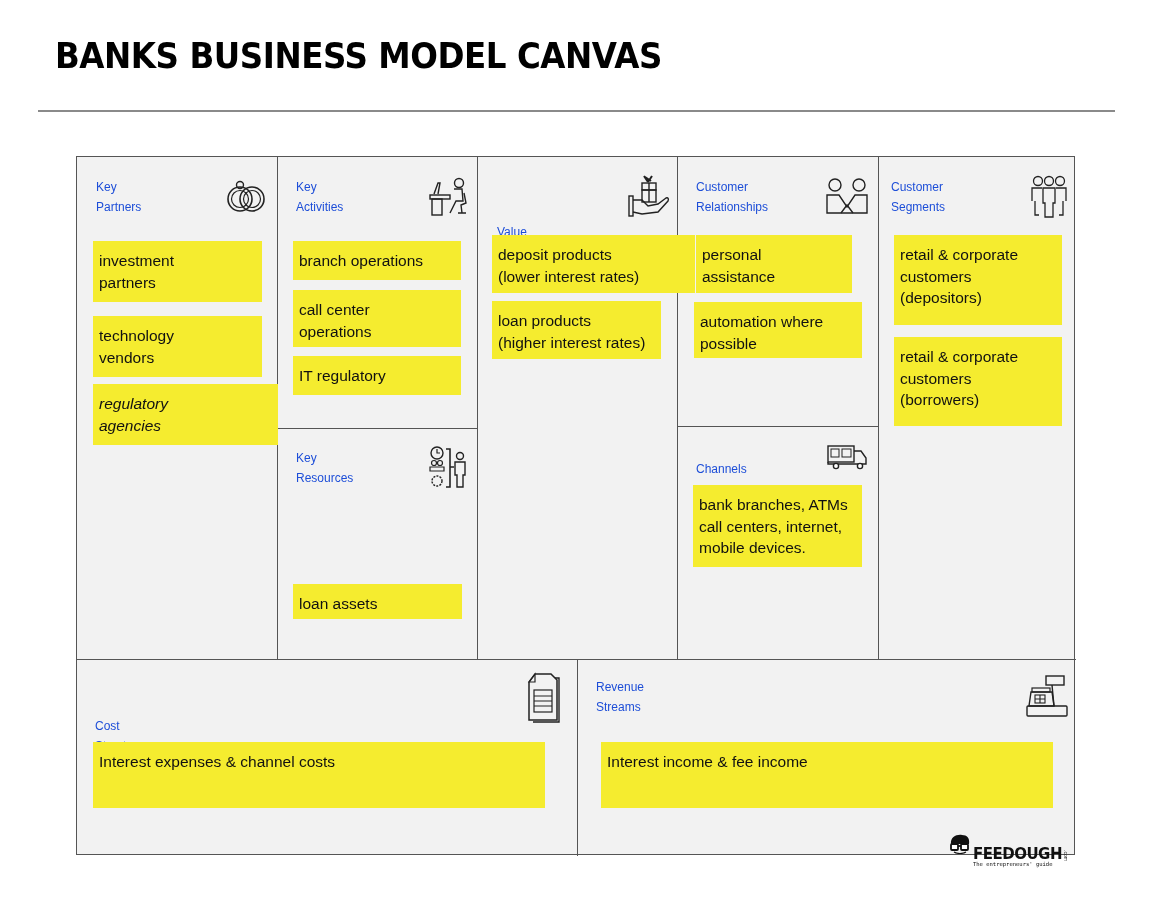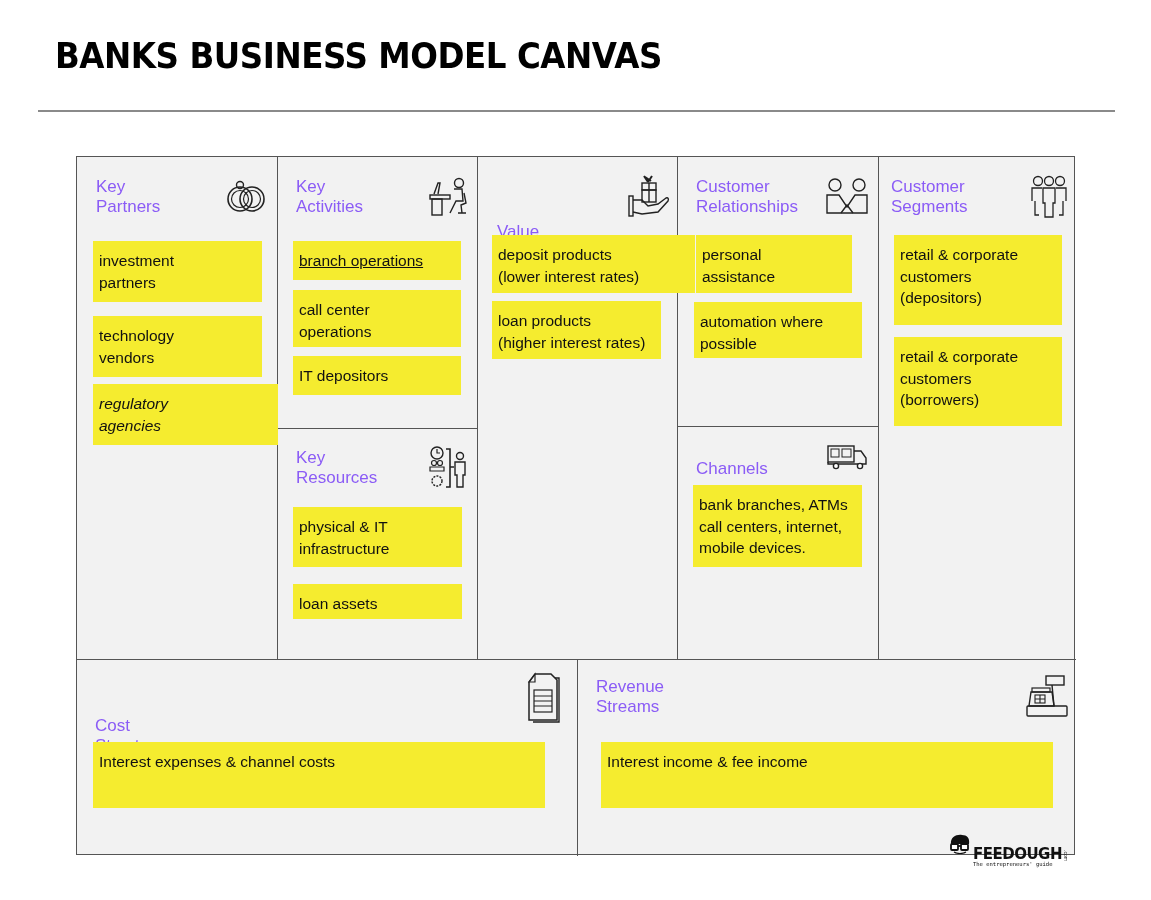--- a/index.html
+++ b/index.html
@@ -6,21 +6,21 @@
   body { width:1151px; height:900px; position:relative; overflow:hidden;
          font-family:"Liberation Sans", sans-serif; color:#111; }
   .title { position:absolute; left:55px; top:36px; font-family:"DejaVu Sans", sans-serif;
            font-weight:bold; font-size:35px; letter-spacing:-0.5px; color:#000; transform:scaleX(0.93); transform-origin:left top; }
   .rule { position:absolute; left:38px; top:110px; width:1077px; height:2px; background:#8a8a8a; }
   .canvas { position:absolute; left:76px; top:156px; width:999px; height:699px; background:#f2f2f2;
             border:1px solid #555; box-sizing:border-box; }
   .cell { position:absolute; box-sizing:border-box; }
   .vline { position:absolute; width:1px; background:#555; }
   .hline { position:absolute; height:1px; background:#555; }
-  .head { position:absolute; font-size:17px; line-height:20px; color:#8b5cf6; }
+  .head { position:absolute; font-size:12px; line-height:20px; color:#1d4ed8; }
   .icon { position:absolute; }
   .note { position:absolute; background:#f5ec2f; font-size:15.5px; line-height:21.5px; padding:9px 6px;
           box-sizing:border-box; color:#111; white-space:pre-line; }
   .logo { position:absolute; left:949px; top:820px; display:flex; align-items:center; }
   .logo-text { font-family:"DejaVu Sans", sans-serif; font-weight:bold; font-size:15px; letter-spacing:-0.5px; line-height:14px;margin-top:27px; }
   .logo-sub { font-family:"DejaVu Sans Mono", monospace; font-size:5.5px; line-height:6px; }
 </style>
 </head>
 <body>
 
@@ -60,42 +60,40 @@
     <div class="head" style="left:18px;top:20px;white-space:pre-line;">Key
 Activities</div>
     <svg class="icon" style="left:150px;top:20px;" width="42" height="40" viewBox="0 0 42 40">
       <rect x="2" y="18" width="20" height="4" fill="none" stroke="#222" stroke-width="1.4"></rect>
       <rect x="4" y="22" width="10" height="16" fill="none" stroke="#222" stroke-width="1.4"></rect>
       <path d="M6 17 L10 6 L12 6 L10 17" fill="none" stroke="#222" stroke-width="1.4"></path>
       <circle cx="31" cy="6" r="4.5" fill="none" stroke="#222" stroke-width="1.4"></circle>
       <path d="M26 12 L34 12 L35 24 L28 24 L22 36" fill="none" stroke="#222" stroke-width="1.4"></path>
       <path d="M36 16 L38 26 L33 28 L34 36 M30 36 L38 36" fill="none" stroke="#222" stroke-width="1.4"></path>
     </svg>
-    <div class="note" style="left:15px;top:84px;width:168px;height:39px;text-decoration:underline;">branch operations</div>
+    <div class="note" style="left:15px;top:84px;width:168px;height:39px;">branch operations</div>
     <div class="note" style="left:15px;top:133px;width:168px;height:57px;">call center
 operations</div>
-    <div class="note" style="left:15px;top:199px;width:168px;height:39px;">IT depositors</div>
+    <div class="note" style="left:15px;top:199px;width:168px;height:39px;">IT regulatory</div>
   </div>
 
   <div class="cell" style="left:201px;top:272px;width:199px;height:230px;">
     <div class="head" style="left:18px;top:19px;white-space:pre-line;">Key
 Resources</div>
     <svg class="icon" style="left:149px;top:16px;" width="42" height="46" viewBox="0 0 42 46">
       <circle cx="10" cy="8" r="6" fill="none" stroke="#222" stroke-width="1.4"></circle>
       <path d="M10 4 L10 8 L13 8" fill="none" stroke="#222" stroke-width="1.2"></path>
       <circle cx="7" cy="18" r="2.5" fill="none" stroke="#222" stroke-width="1.2"></circle>
       <circle cx="13" cy="18" r="2.5" fill="none" stroke="#222" stroke-width="1.2"></circle>
       <path d="M3 26 L17 26 L17 22 L3 22 Z" fill="none" stroke="#222" stroke-width="1.2"></path>
       <circle cx="10" cy="36" r="5" fill="none" stroke="#222" stroke-width="1.4" stroke-dasharray="2 1.2"></circle>
       <path d="M19 4 L23 4 L23 42 L19 42 M23 22 L27 22" fill="none" stroke="#222" stroke-width="1.6"></path>
       <circle cx="33" cy="11" r="3.5" fill="none" stroke="#222" stroke-width="1.4"></circle>
       <path d="M28 17 L38 17 L38 30 L36 30 L36 42 L30 42 L30 30 L28 30 Z" fill="none" stroke="#222" stroke-width="1.4"></path>
     </svg>
-    <div class="note" style="left:15px;top:78px;width:169px;height:60px;">physical &amp; IT
-infrastructure</div>
     <div class="note" style="left:15px;top:155px;width:169px;height:35px;">loan assets</div>
   </div>
 
   <div class="cell" style="left:401px;top:0;width:199px;height:502px;">
     <div class="head" style="left:19px;top:28px;white-space:pre-line;margin-top:37px;">Value
 Proposition</div>
     <svg class="icon" style="left:150px;top:17px;" width="42" height="44" viewBox="0 0 42 44">
       <path d="M20 8 L16 2 M20 8 L24 2 M17 3 L23 7" stroke="#222" stroke-width="2" fill="none"></path>
       <rect x="14" y="9" width="14" height="7" fill="none" stroke="#222" stroke-width="1.4"></rect>
       <rect x="14" y="16" width="14" height="12" fill="none" stroke="#222" stroke-width="1.4"></rect>

